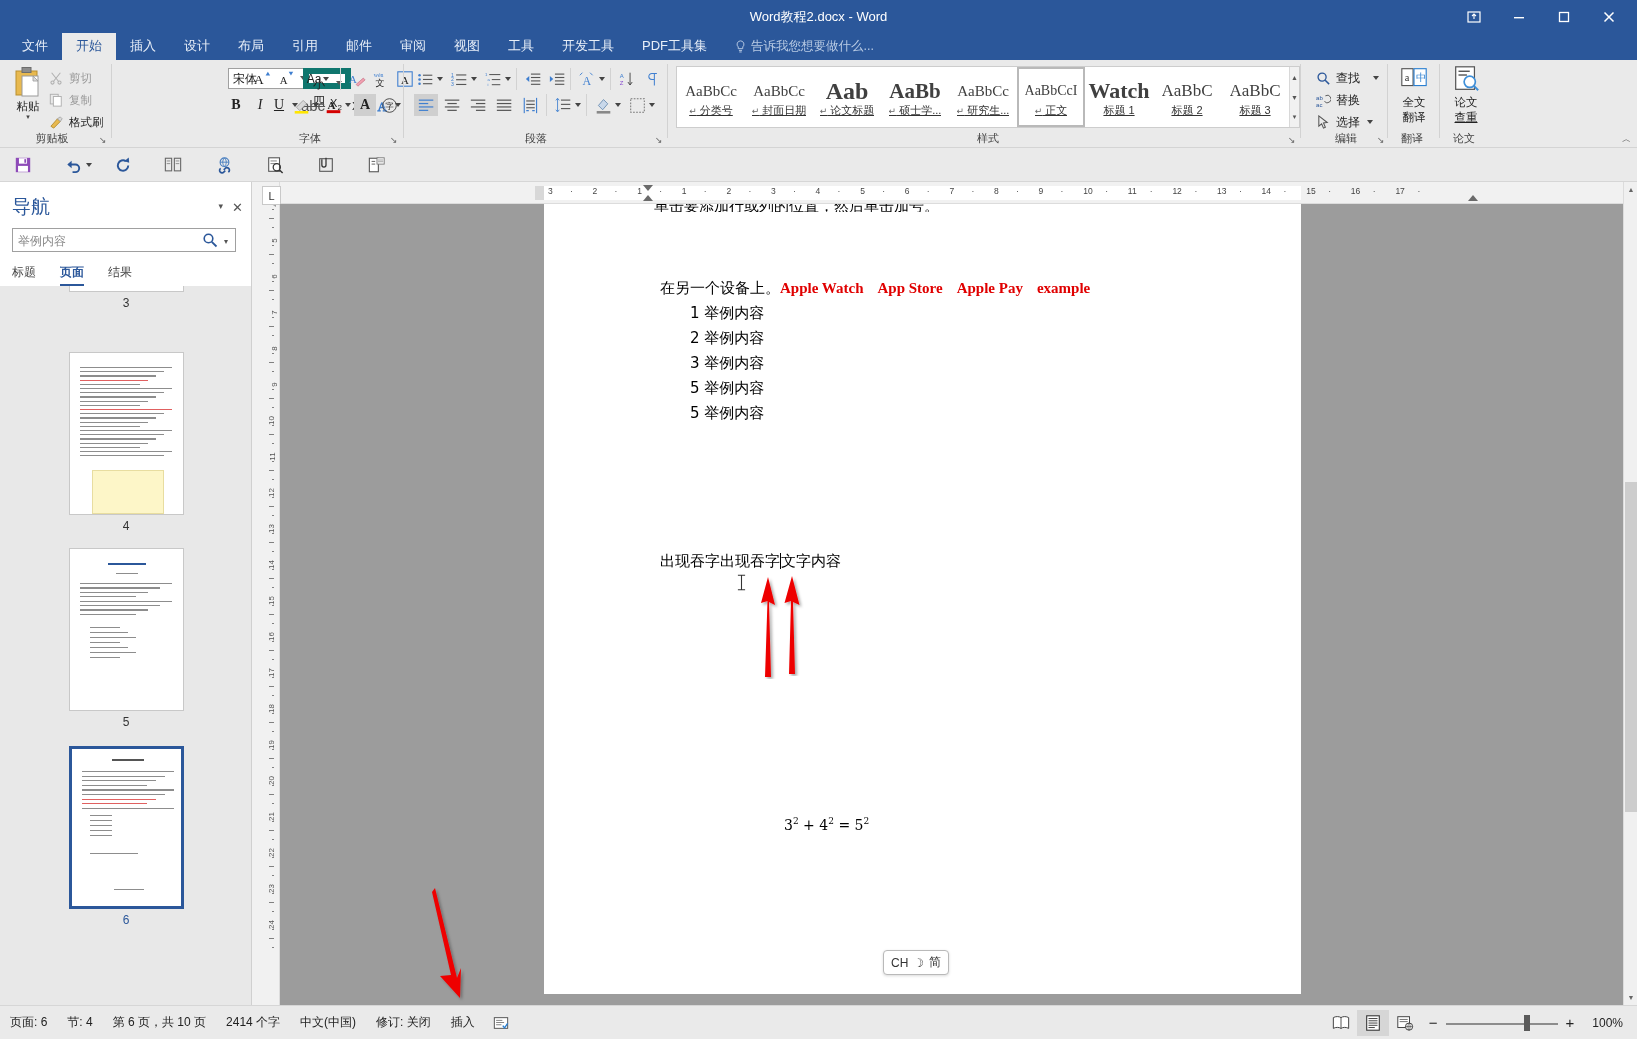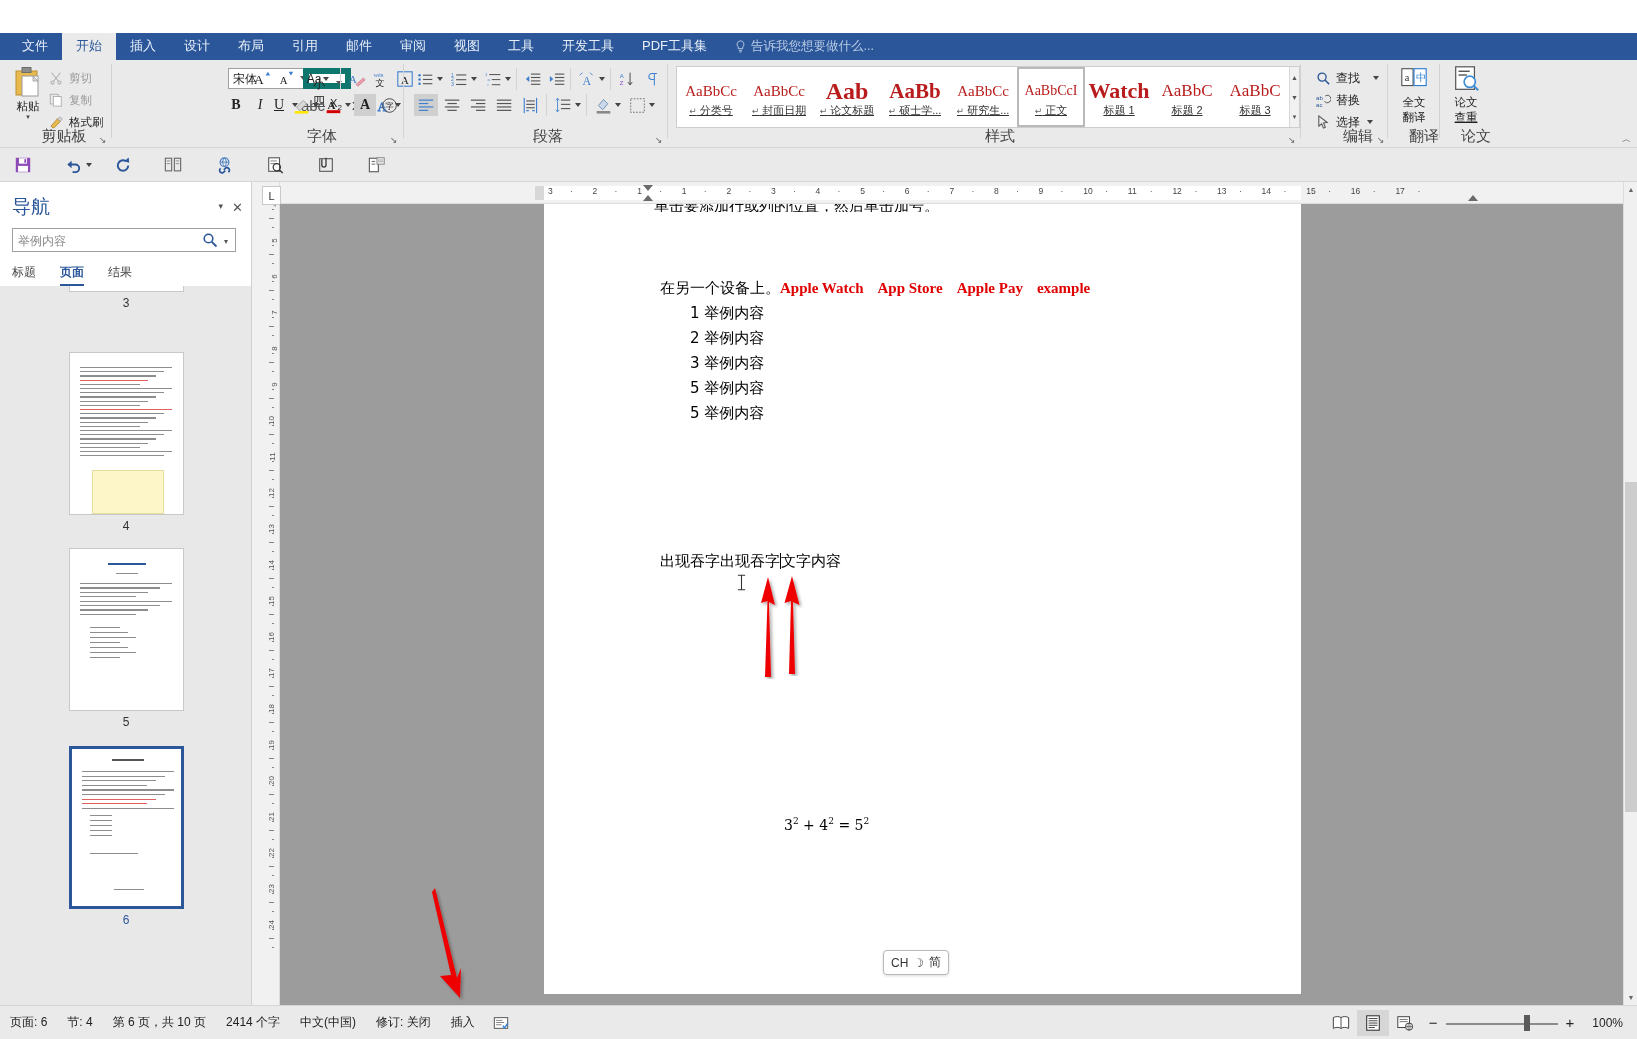--- a/index.html
+++ b/index.html
@@ -56,21 +56,21 @@
   }
 
   
   .ribbon {
     position: absolute; top: 60px; left: 0; width: 1637px; height: 88px;
     background: #eaeaea; border-bottom: 1px solid #d4d4d4;
   }
   .rgroup { position: absolute; top: 0; height: 88px; }
   .glabel {
     position: absolute; bottom: 2px; left: 0; width: 100%;
-    text-align: center; font-size: 15px; color: #444; margin-left: 12px;
+    text-align: center; font-size: 11px; color: #444;
   }
   .gsep { position: absolute; top: 4px; width: 1px; height: 74px; background: #d2d2d2; }
   .dlg {
     position: absolute; bottom: 3px; width: 9px; height: 9px;
     font-size: 9px; color: #666; line-height: 9px;
   }
 
   
   .paste-btn {
     position: absolute; left: 6px; top: 4px; width: 44px; height: 66px;
@@ -116,21 +116,21 @@
   
   .gallery {
     position: absolute; left: 0; top: 6px; height: 62px;
     border: 1px solid #cdcdcd; background: #fff; display: flex; align-items: stretch;
   }
   .sty {
     width: 68px; display: flex; flex-direction: column; align-items: center;
     justify-content: center; border: 1px solid transparent; padding-top: 2px;
   }
   .sty.sel { border: 2px solid #b9b9b9; background: #fff; }
-  .sty-pre { font-size: 17px; color: #b91c1c; font-family: "Liberation Serif", serif; line-height: 24px; white-space: nowrap; overflow: hidden; }
+  .sty-pre { font-size: 17px; color: #404040; font-family: "Liberation Serif", serif; line-height: 24px; white-space: nowrap; overflow: hidden; }
   .sty-nm { font-size: 11px; color: #333; white-space: nowrap; overflow: hidden; max-width: 64px; text-decoration: underline; }
   .gal-scroll {
     width: 15px; display: flex; flex-direction: column; background: #f1f1f1;
     border-left: 1px solid #d8d8d8;
   }
   .gs { flex: 1; display: flex; align-items: center; justify-content: center; font-size: 7px; color: #555; }
 
   
   .edit-item {
     position: absolute; display: flex; align-items: center; gap: 5px;
@@ -280,20 +280,46 @@
   .zs-thumb { position: absolute; left: 78px; top: 5px; width: 6px; height: 16px; background: #5a5a5a; }
   .watermark {
     position: absolute; right: 6px; bottom: 4px; pointer-events: none;
   }
 </style>
 </head>
 <body>
 
 <div class="app">
 
+  <div class="titlebar">
+    <div class="title-text">Word教程2.docx - Word</div>
+    <div class="win-btns">
+      <div class="win-btn">
+        <svg width="14" height="14" viewBox="0 0 14 14">
+            <rect x="1" y="2" width="12" height="10" fill="none" stroke="#fff" stroke-width="1.2"></rect>
+            <path d="M7 9 L7 4 M5 6 L7 4 L9 6" stroke="#fff" stroke-width="1.1" fill="none"></path>
+          </svg>
+      </div>
+      <div class="win-btn">
+        <svg width="12" height="12" viewBox="0 0 12 12">
+            <rect x="1" y="6" width="10" height="1.4" fill="#fff"></rect>
+          </svg>
+      </div>
+      <div class="win-btn">
+        <svg width="12" height="12" viewBox="0 0 12 12">
+            <rect x="1.5" y="1.5" width="9" height="9" fill="none" stroke="#fff" stroke-width="1.3"></rect>
+          </svg>
+      </div>
+      <div class="win-btn close">
+        <svg width="12" height="12" viewBox="0 0 12 12">
+            <path d="M1.5 1.5 L10.5 10.5 M10.5 1.5 L1.5 10.5" stroke="#fff" stroke-width="1.5"></path>
+          </svg>
+      </div>
+    </div>
+  </div>
 
   <div class="tabstrip">
     <div class="tabs" id="tabs-host">
         <div class="tab">文件</div>
         <div class="tab active">开始</div>
         <div class="tab">插入</div>
         <div class="tab">设计</div>
         <div class="tab">布局</div>
         <div class="tab">引用</div>
         <div class="tab">邮件</div>

